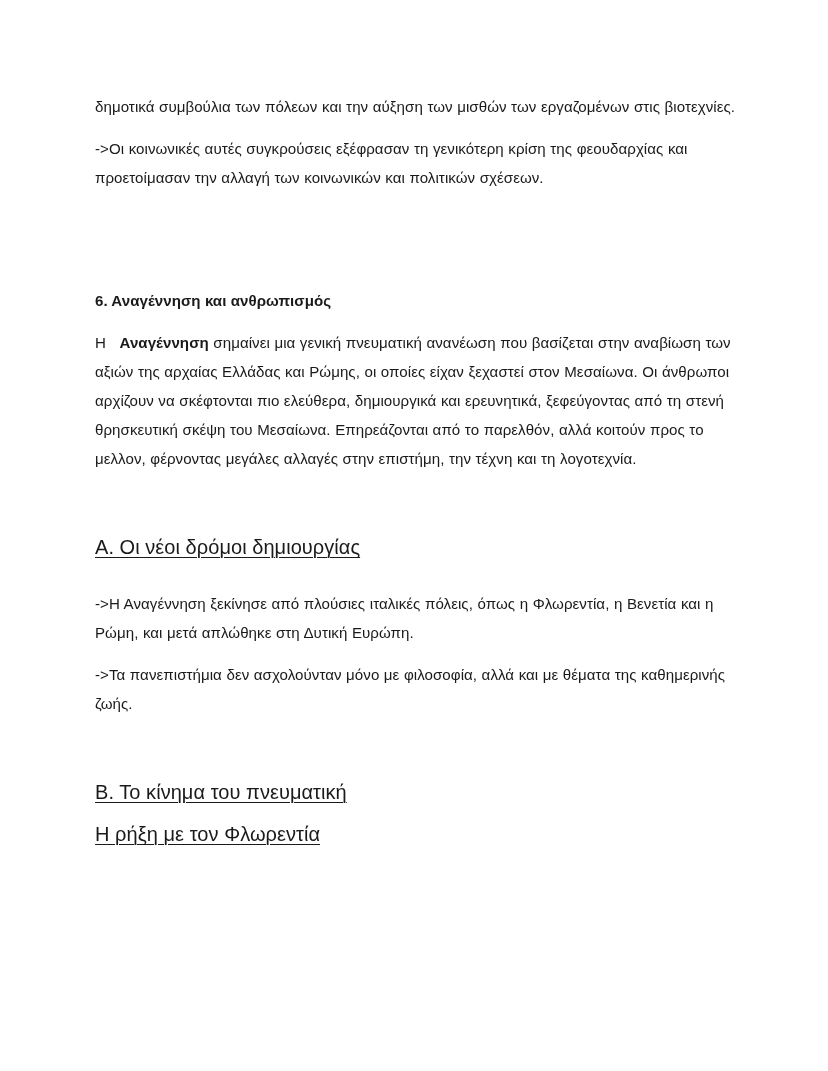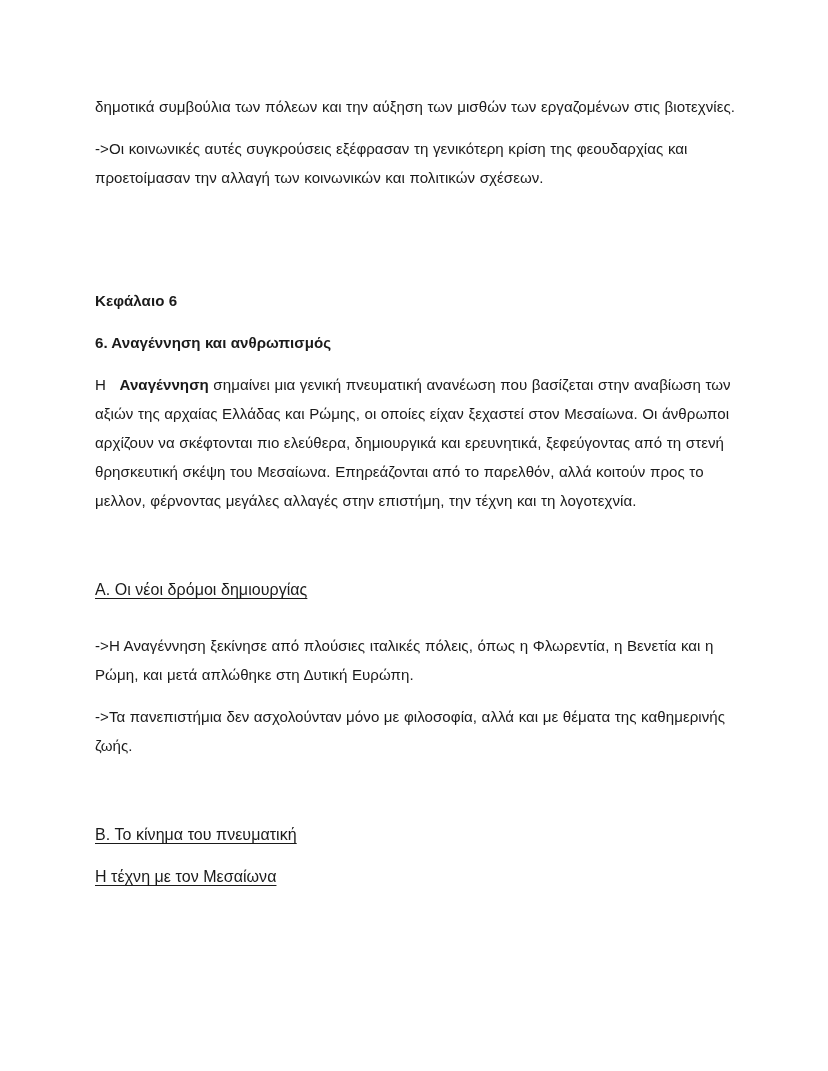--- a/index.html
+++ b/index.html
@@ -38,21 +38,21 @@
   }
   p.heading {
     margin: 0 0 13px 0;
     font-size: 15.1px;
     line-height: 29px;
     font-weight: bold;
     letter-spacing: 0.05px;
   }
   p.subheading {
     margin: 0 0 13px 0;
-    font-size: 16px;
+    font-size: 20px;
     line-height: 29px;
     letter-spacing: 0.05px;
   }
   p.subheading .u {
     text-decoration: underline;
     text-underline-offset: 2.5px;
     text-decoration-thickness: 1px;
   }
   b.inline-bold {
     font-weight: bold;
@@ -67,21 +67,20 @@
 
 <div class="page">
   <div class="content">
 
     <p class="para">δημοτικά συμβούλια των πόλεων και την αύξηση των μισθών των εργαζομένων στις βιοτεχνίες.</p>
 
     <p class="para">-&gt;Οι κοινωνικές αυτές συγκρούσεις εξέφρασαν τη γενικότερη κρίση της φεουδαρχίας και προετοίμασαν την αλλαγή των κοινωνικών και πολιτικών σχέσεων.</p>
 
     <div class="gap-large"></div>
 
-    <p class="heading">Κεφάλαιο 6</p>
 
     <p class="heading">6. Αναγέννηση και ανθρωπισμός</p>
 
     <p class="para"><span>Η </span><b class="inline-bold">Αναγέννηση</b><span> σημαίνει μια γενική πνευματική ανανέωση που βασίζεται στην αναβίωση των αξιών της αρχαίας Ελλάδας και Ρώμης, οι οποίες είχαν ξεχαστεί στον Μεσαίωνα. Οι άνθρωποι αρχίζουν να σκέφτονται πιο ελεύθερα, δημιουργικά και ερευνητικά, ξεφεύγοντας από τη στενή θρησκευτική σκέψη του Μεσαίωνα. Επηρεάζονται από το παρελθόν, αλλά κοιτούν προς το μελλον, φέρνοντας μεγάλες αλλαγές στην επιστήμη, την τέχνη και τη λογοτεχνία.</span></p>
 
     <div class="gap-medium"></div>
 
     <p class="subheading"><span class="u">Α. Οι νέοι δρόμοι δημιουργίας</span></p>
 
     <div class="gap-small"></div>
@@ -89,16 +88,16 @@
     <p class="para">-&gt;Η Αναγέννηση ξεκίνησε από πλούσιες ιταλικές πόλεις, όπως η Φλωρεντία, η Βενετία και η Ρώμη, και μετά απλώθηκε στη Δυτική Ευρώπη.</p>
 
 
     <p class="para">-&gt;Τα πανεπιστήμια δεν ασχολούνταν μόνο με φιλοσοφία, αλλά και με θέματα της καθημερινής ζωής.</p>
 
 
     <div class="gap-medium"></div>
 
     <p class="subheading"><span class="u">Β. Το κίνημα του πνευματική</span></p>
 
-    <p class="subheading"><span class="u">Η τέχνη με τον Μεσαίωνα</span></p>
+    <p class="subheading"><span class="u">Η ρήξη με τον Φλωρεντία</span></p>
 
   </div>
 </div>
 
 </body></html>

